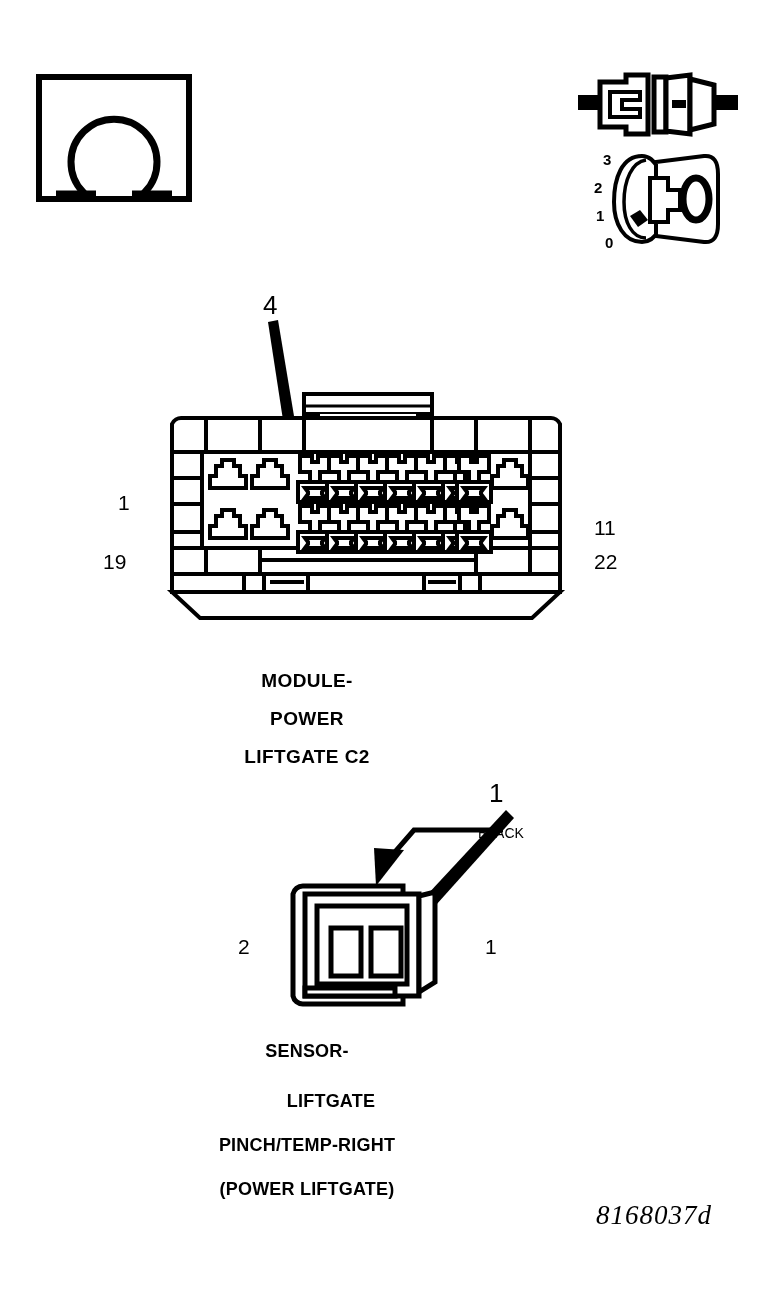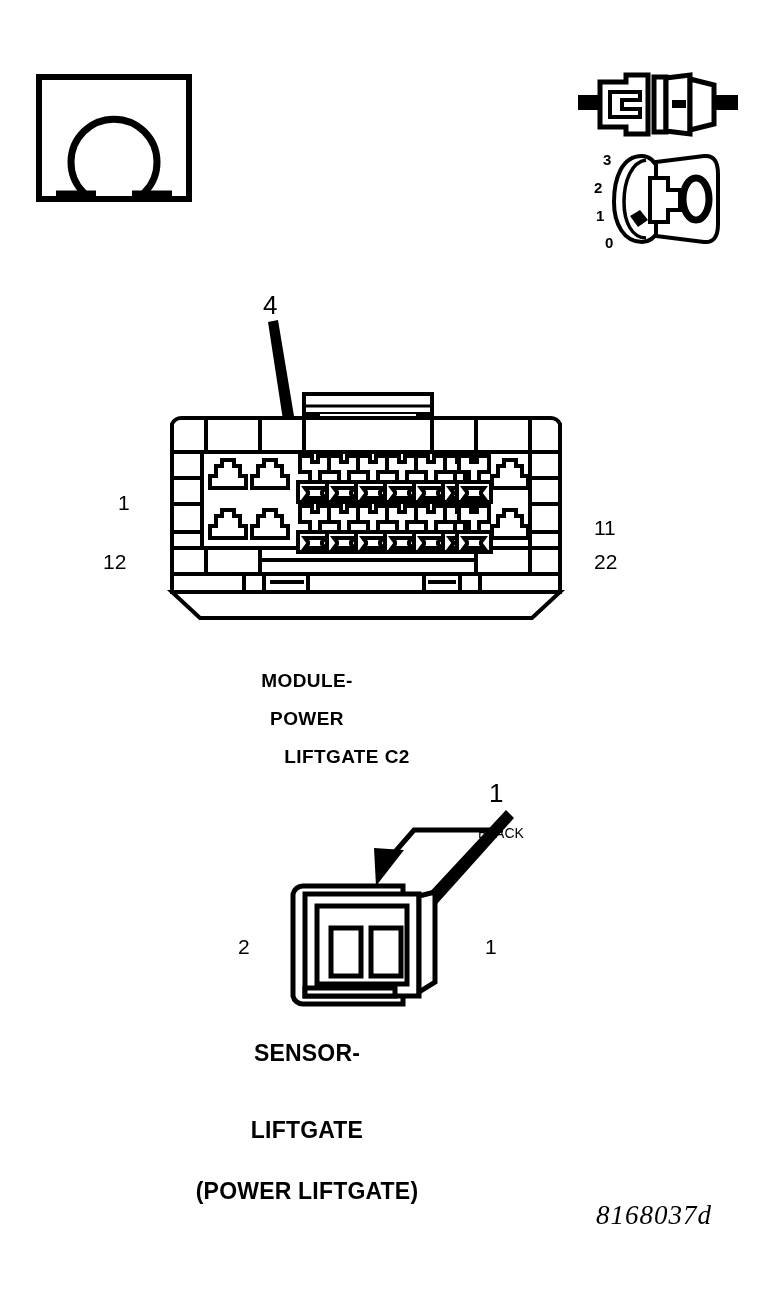--- a/index.html
+++ b/index.html
@@ -41,21 +41,21 @@
     font-size: 15px;
     font-weight: 700;
   }
   .caption {
     font-size: 19px;
     font-weight: 700;
     letter-spacing: 0.4px;
     text-align: center;
   }
   .caption-lg {
-    font-size: 23px;
+    font-size: 18px;
     font-weight: 700;
     letter-spacing: 0.2px;
     text-align: center;
   }
   .wire-color {
     font-size: 14px;
     font-weight: 400;
   }
   .partno {
     font-family: "Liberation Serif", serif;
@@ -258,27 +258,27 @@
         <g transform="translate(297,114)">
           <path d="M 2 0 L 14 0 L 14 6 L 20 6 L 20 0 L 32 0 L 32 16 L 22 16 L 22 26 L 12 26 L 12 16 L 2 16 Z"></path>
           <path d="M 0 26 L 34 26 L 34 46 L 0 46 Z"></path>
           <path d="M 7 32 L 27 32 L 24 36 L 24 38 L 27 42 L 7 42 L 10 38 L 10 36 Z"></path>
         </g>
       </g>
     </svg>
   </div>
 
   <div class="lbl pin-num" style="left:118px; top:492px;">1</div>
-  <div class="lbl pin-num" style="left:103px; top:551px;">12</div>
+  <div class="lbl pin-num" style="left:103px; top:551px;">19</div>
   <div class="lbl pin-num" style="left:594px; top:492px;margin-top:25px;">11</div>
   <div class="lbl pin-num" style="left:594px; top:551px;text-align:right;">22</div>
 
   <div class="lbl caption center-x" style="top:671px;">MODULE-</div>
   <div class="lbl caption center-x" style="top:709px;">POWER</div>
-  <div class="lbl caption center-x" style="top:747px;padding-left:40px;">LIFTGATE C2</div>
+  <div class="lbl caption center-x" style="top:747px;">LIFTGATE C2</div>
 
   <div class="lbl callout-num" style="left:489px; top:780px;">1</div>
 
   <div class="abs" style="left:370px; top:808px;">
     <svg width="150" height="150" viewBox="0 0 150 150">
 
       <path d="M 136 2 L 144 10 L 40 126 L 30 116 Z" fill="#000"></path>
 
       <path d="M 46 106 L 52 134 L 20 132 Z" fill="#000"></path>
     </svg>
@@ -309,18 +309,19 @@
       <path d="M 136 14 L 152 10 L 152 100 L 136 110 Z" fill="#fff" stroke="#000" stroke-width="5"></path>
 
       <path d="M 22 106 L 112 106 L 112 114 L 22 114 Z" fill="#fff" stroke="#000" stroke-width="5"></path>
     </svg>
   </div>
 
   <div class="lbl pin-num" style="left:238px; top:936px;">2</div>
   <div class="lbl pin-num" style="left:485px; top:936px;">1</div>
 
   <div class="lbl caption-lg center-x" style="top:1042px;">SENSOR-</div>
-  <div class="lbl caption-lg center-x" style="top:1119px;">LIFTGATE</div>
+  <div class="lbl caption-lg center-x" style="top:1092px;margin-left:24px;">LIFTGATE</div>
+  <div class="lbl caption-lg center-x" style="top:1136px;">PINCH/TEMP-RIGHT</div>
   <div class="lbl caption-lg center-x" style="top:1180px;text-align:center;">(POWER LIFTGATE)</div>
 
   <div class="lbl partno" style="left:596px; top:1202px;">8168037d</div>
 
 </div>
 
 </body></html>

